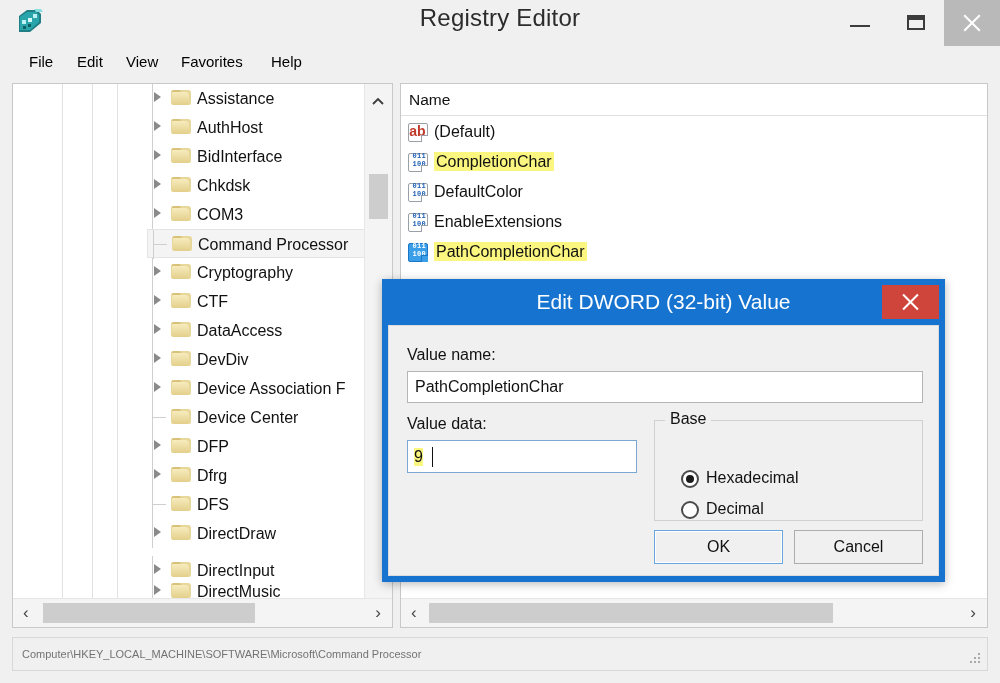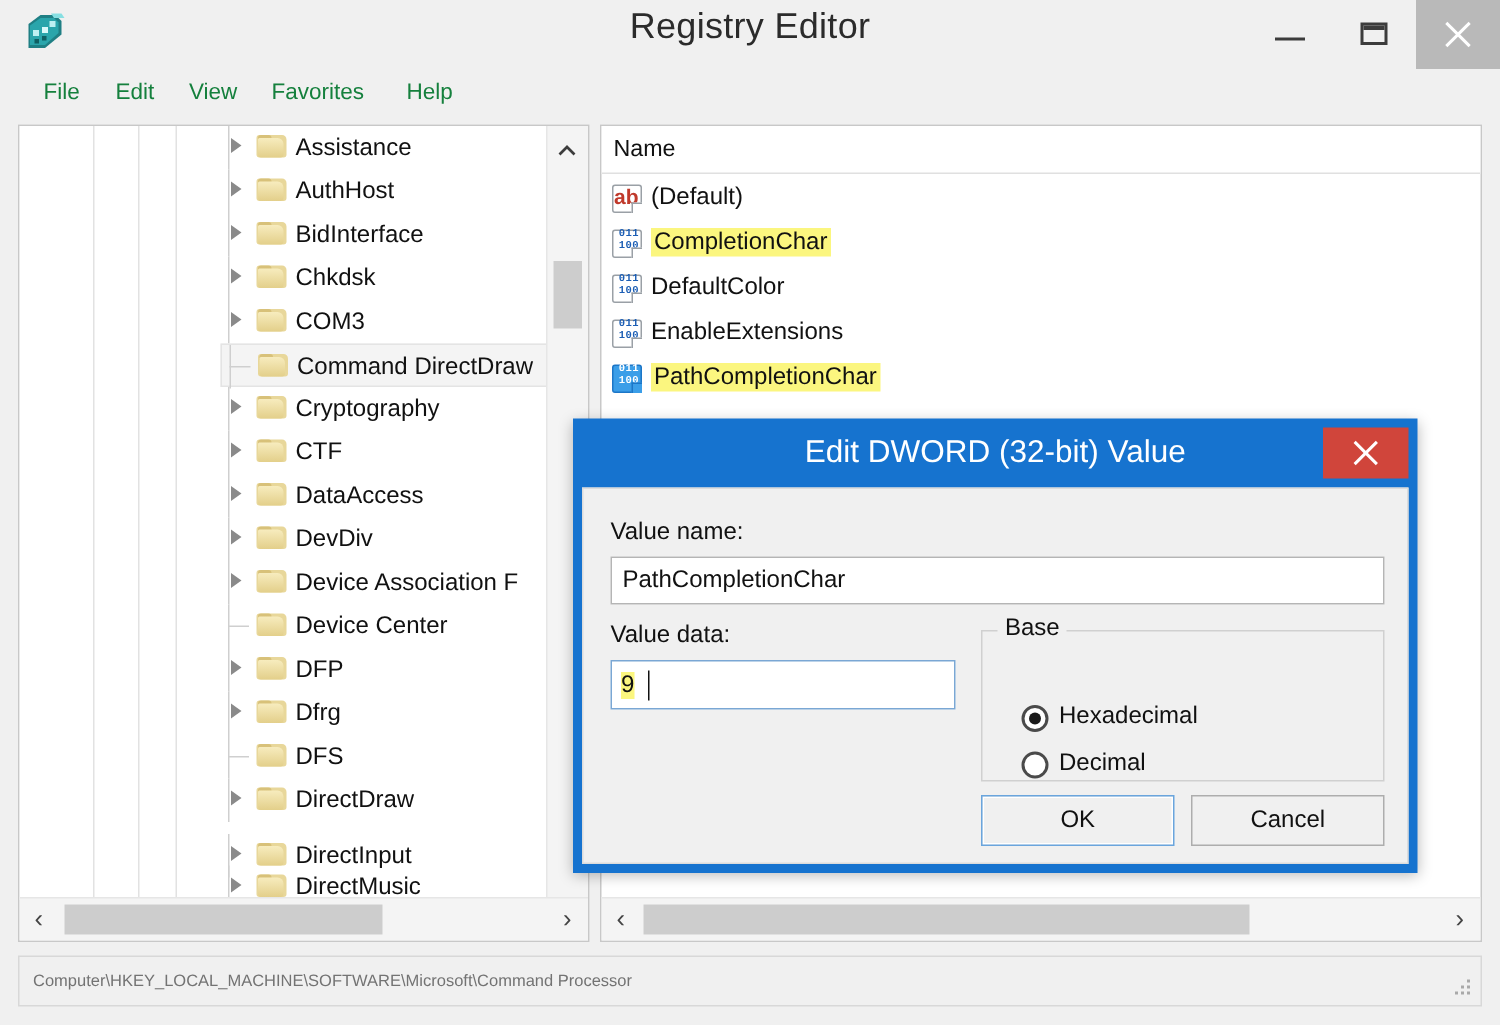--- a/index.html
+++ b/index.html
@@ -25,21 +25,21 @@
   .btn-close{right:0;background:#b9b9b9;}
   .min-bar{position:absolute;left:18px;top:25px;width:20px;height:2px;background:#3c3c3c;}
   .max-box{position:absolute;left:19px;top:15px;width:18px;height:15px;border:2px solid #3c3c3c;box-sizing:border-box;}
   .max-box:after{content:"";position:absolute;left:0;top:0;right:0;height:3px;background:#3c3c3c;}
   .x-a,.x-b{position:absolute;left:17px;top:22px;width:22px;height:2px;background:#fff;}
   .x-a{transform:rotate(45deg);} .x-b{transform:rotate(-45deg);}
 
   
   .menubar{position:absolute;left:0;top:46px;width:1000px;height:32px;background:#f0f0f0;}
   .menu-item{
-    position:absolute;top:0;height:32px;line-height:32px;font-size:15px;color:#15803d;
+    position:absolute;top:0;height:32px;line-height:32px;font-size:15px;color:#000000;
     padding:0 9px;cursor:default;
   }
 
   
   .pane{position:absolute;background:#fff;border:1px solid #c8c8c8;box-sizing:border-box;}
   .tree-pane{left:12px;top:83px;width:381px;height:545px;overflow:hidden;}
   .list-pane{left:400px;top:83px;width:588px;height:545px;overflow:hidden;}
 
   
   .tree-clip{position:absolute;left:0;top:0;width:352px;height:516px;overflow:hidden;background:#fff;}
@@ -219,21 +219,21 @@
           <span class="tlabel">COM3</span>
         </div>
         <div class="tnode sel" style="top: 145px;">
           <i class="conn-v"></i>
           <i class="conn-h"></i>
           <span class="tfolder">
             <i class="fback"></i>
             <i class="fedge"></i>
             <i class="fflap"></i>
           </span>
-          <span class="tlabel">Command DirectDraw</span>
+          <span class="tlabel">Command Processor</span>
         </div>
         <div class="tnode" style="top: 174px;">
           <span class="tw"></span>
           <i class="conn-v"></i>
           <span class="tfolder">
             <i class="fback"></i>
             <i class="fedge"></i>
             <i class="fflap"></i>
           </span>
           <span class="tlabel">Cryptography</span>

